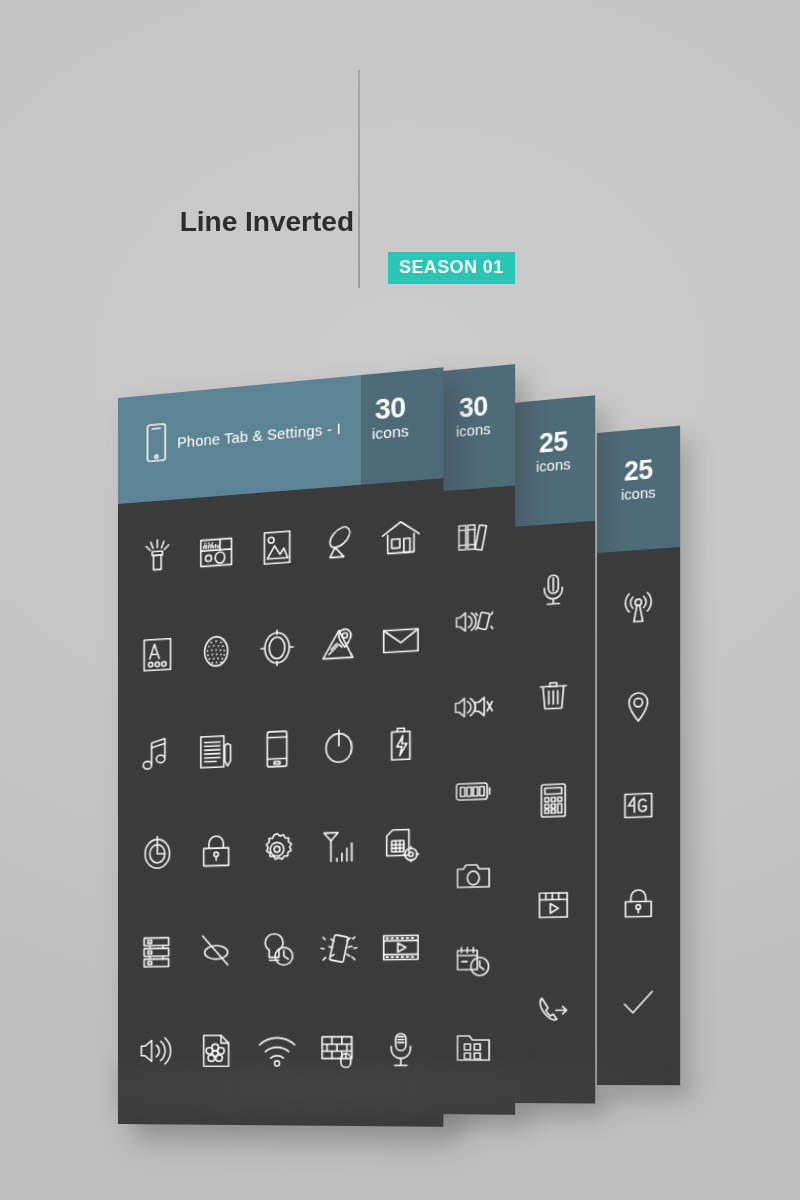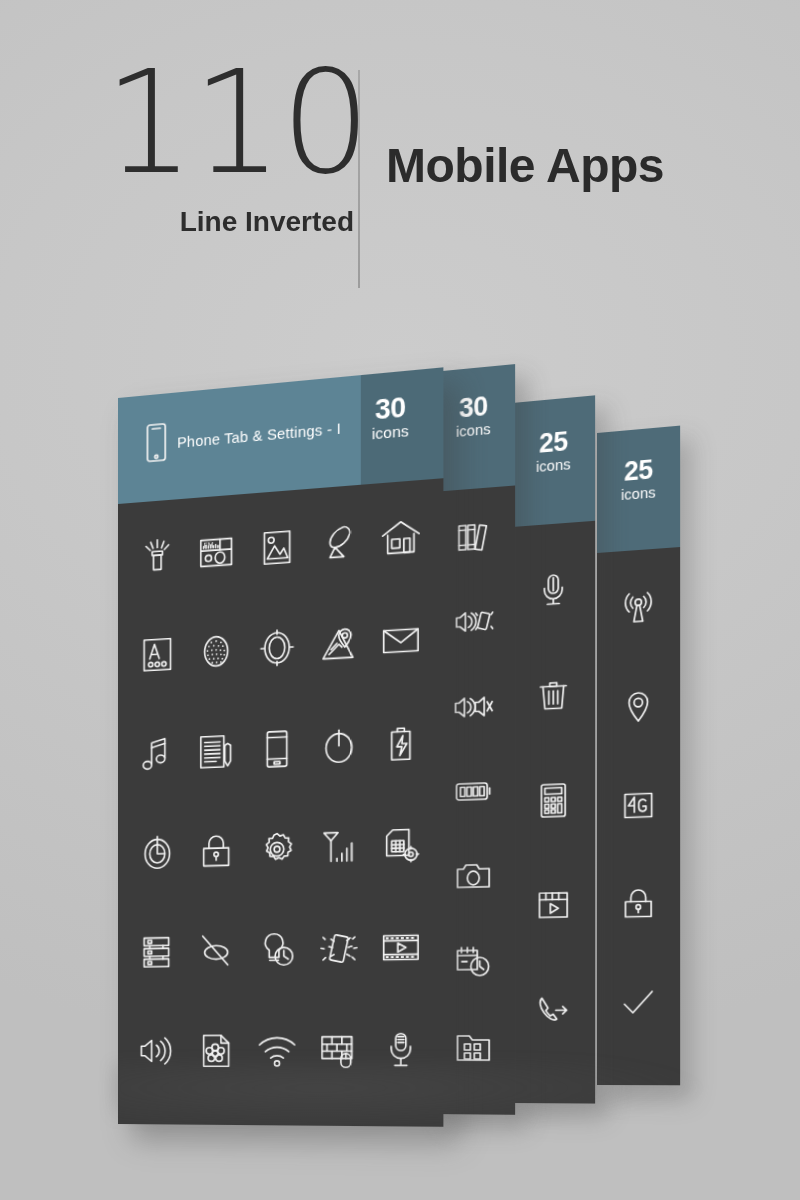--- a/index.html
+++ b/index.html
@@ -231,24 +231,23 @@
     left: 110px; top: 1060px;
     width: 600px; height: 70px;
     background: radial-gradient(ellipse at 35% 40%, rgba(90,90,90,0.30) 0%, rgba(120,120,120,0.0) 70%);
     filter: blur(6px);
   }
 </style>
 </head>
 <body style="--bg: #c6c6c6;">
 
 <div id="promo-header">
-  <div id="count-number">110</div>
   <div id="count-sub1">Line Inverted</div>
   <div id="header-divider"></div>
-  <div id="main-title">Mobile Apps</div>
+  <div id="season-badge" style="background: rgb(42, 197, 181);">SEASON 01</div>
 </div>
 
 <div id="card-stack">
 
   <div class="card" id="card-4">
     <div class="card-header">
       <div class="card-header-label"></div>
       <div class="card-count-box">
         <div class="card-count-num">25</div>
         <div class="card-count-word">icons</div>

